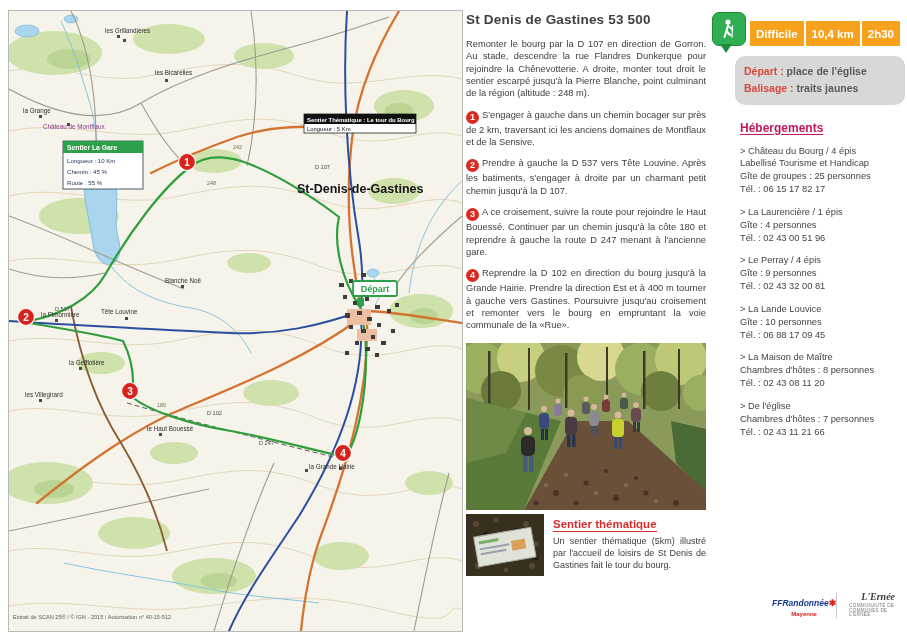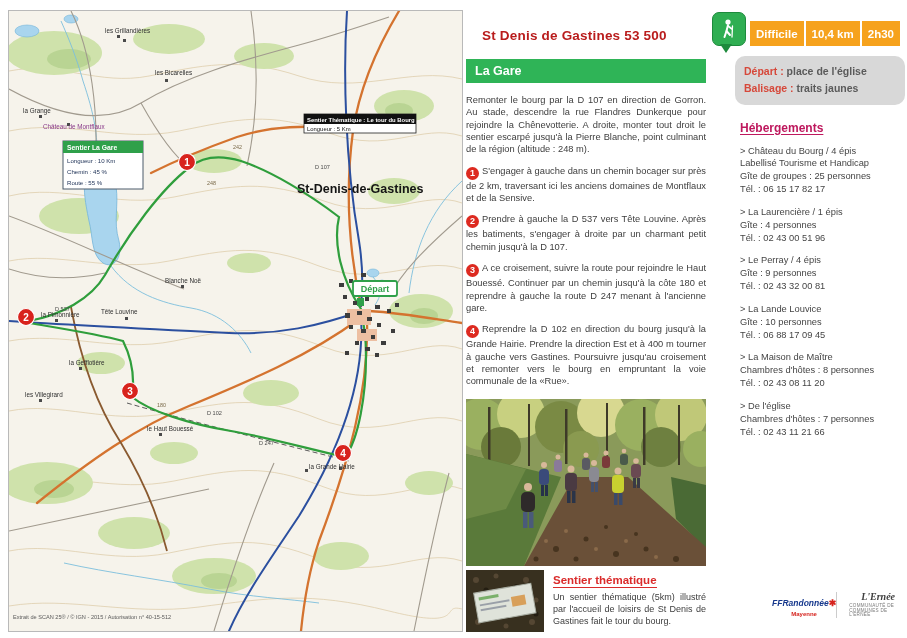--- a/index.html
+++ b/index.html
@@ -19,21 +19,21 @@
   .m-credit{font-size:5.6px;fill:#5a5a5a;}
   .m-marker-num{font-size:10px;font-weight:bold;fill:#ffffff;text-anchor:middle;}
   .m-depart{font-size:9px;font-weight:bold;fill:#2fa04a;text-anchor:middle;}
   .m-leg-title{font-size:6.8px;font-weight:bold;fill:#ffffff;}
   .m-leg-line{font-size:6.1px;fill:#23365a;}
   .m-leg2-title{font-size:5.9px;font-weight:bold;fill:#ffffff;}
   .m-leg2-line{font-size:5.9px;fill:#111111;}
 
   
   .col-mid{position:absolute;left:466px;top:12px;width:240px;}
-  .doc-title{margin:16px;color:#b91c1c;font-size:13.5px;font-weight:bold;letter-spacing:.2px;}
+  .doc-title{margin:0;color:#404040;font-size:13.5px;font-weight:bold;letter-spacing:.2px;}
   .banner{margin-top:8px;background:#2fb457;color:#fff;font-weight:bold;font-size:12.5px;padding:5px 9px;}
   .para{font-size:9.3px;color:#3d3d3d;text-align:justify;line-height:1.32;margin-top:11px;}
   .step{font-size:9.3px;color:#3d3d3d;text-align:justify;line-height:1.32;margin-top:9px;}
   .step-num{display:inline-block;width:13px;height:13px;border-radius:50%;background:#dd2a20;color:#fff;
     font-weight:bold;font-size:9px;text-align:center;line-height:13px;margin-right:3px;vertical-align:-2px;}
   .photo{margin-top:12px;width:240px;height:167px;overflow:hidden;}
   .theme-block{margin-top:4px;display:flex;gap:9px;align-items:flex-start;}
   .theme-photo{width:78px;height:62px;flex:none;}
   .theme-title{color:#da2b2b;font-weight:bold;font-size:11.5px;display:inline-block;border-bottom:1.6px solid #da2b2b;padding-bottom:1px;margin-bottom:4px;}
   .theme-text{font-size:9px;color:#3d3d3d;text-align:justify;line-height:1.3;}
@@ -268,21 +268,20 @@
       <text class="m-leg2-title" x="298" y="110.5">Sentier Thématique : Le tour du Bourg</text>
       <text class="m-leg2-line" x="298" y="119.5">Longueur : 5 Km</text>
     </g>
 
     <text class="m-credit" x="4" y="608">Extrait de SCAN 25® / © IGN - 2015 / Autorisation n° 40-15-512</text>
   </svg>
 </div>
 
 <div class="col-mid">
   <h1 class="doc-title">St Denis de Gastines 53 500</h1>
-  <div class="banner">La Gare</div>
 
   <p class="para">Remonter le bourg par la D 107 en direction de Gorron. Au stade, descendre la rue Flandres Dunkerque pour rejoindre la Chênevotterie. A droite, monter tout droit le sentier escarpé jusqu'à la Pierre Blanche, point culminant de la région (altitude : 248 m).</p>
 
   <p class="step"><span class="step-num">1</span><span>S'engager à gauche dans un chemin bocager sur près de 2 km, traversant ici les anciens domaines de Montflaux et de la Sensive.</span></p>
   <p class="step"><span class="step-num">2</span><span>Prendre à gauche la D 537 vers Tête Louvine. Après les batiments, s'engager à droite par un charmant petit chemin jusqu'à la D 107.</span></p>
   <p class="step"><span class="step-num">3</span><span>A ce croisement, suivre la route pour rejoindre le Haut Bouessé. Continuer par un chemin jusqu'à la côte 180 et reprendre à gauche la route D 247 menant à l'ancienne gare.</span></p>
   <p class="step"><span class="step-num">4</span><span>Reprendre la D 102 en direction du bourg jusqu'à la Grande Hairie. Prendre la direction Est et à 400 m tourner à gauche vers Gastines. Poursuivre jusqu'au croisement et remonter vers le bourg en empruntant la voie communale de la «Rue».</span></p>
 
   <div class="photo">
     <svg width="240" height="167" viewBox="0 0 240 167">

